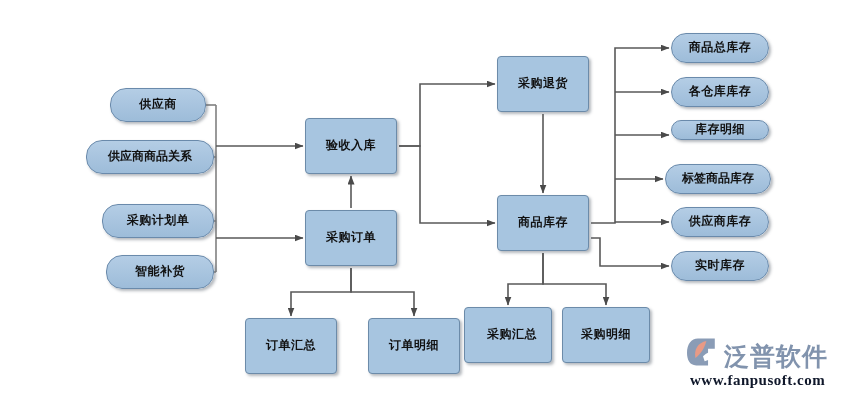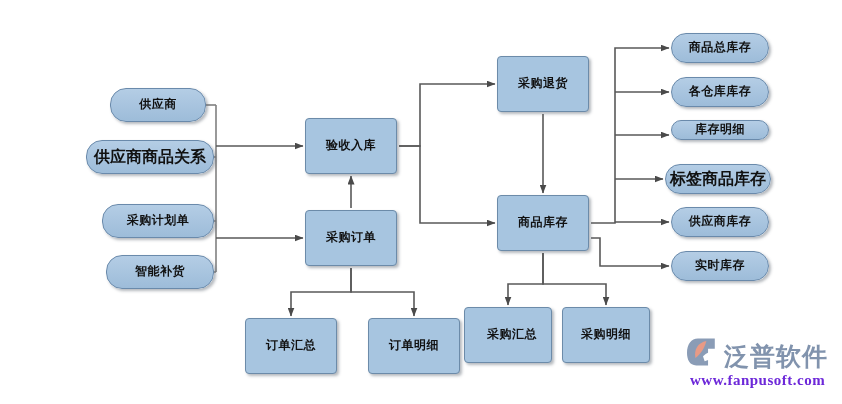--- a/index.html
+++ b/index.html
@@ -46,21 +46,21 @@
     border-radius: 16px;
     border: 1px solid #6a8aab;
     background: linear-gradient(180deg,#b4cde5 0%, #9dbcd9 100%);
   }
   .node.rect {
     border-radius: 4px;
     border: 1px solid #6c8ba9;
     background: #a7c5e0;
   }
   .node.small-text {
-    font-size: 16px;
+    font-size: 12px;
     letter-spacing: 0px;
     text-align: right;
   }
   #watermark {
     position: absolute;
     right: 8px;
     bottom: 6px;
     width: 152px;
     height: 70px;
     z-index: 3;
@@ -74,21 +74,21 @@
     font-weight: bold;
     color: #8193ad;
     letter-spacing: 1px;
     font-family: "Liberation Sans", sans-serif;
   }
   .wm-url {
     position: absolute;
     left: 8px;
     top: 44px;
     font-size: 15px;
-    color: #6d28d9;
+    color: #0f172a;
     font-weight: bold;
     font-family: "Liberation Serif", serif;
     letter-spacing: 0.5px;
   }
   .wm-mark {
     position: absolute;
     left: 4px;
     top: 8px;
     width: 34px;
     height: 32px;

